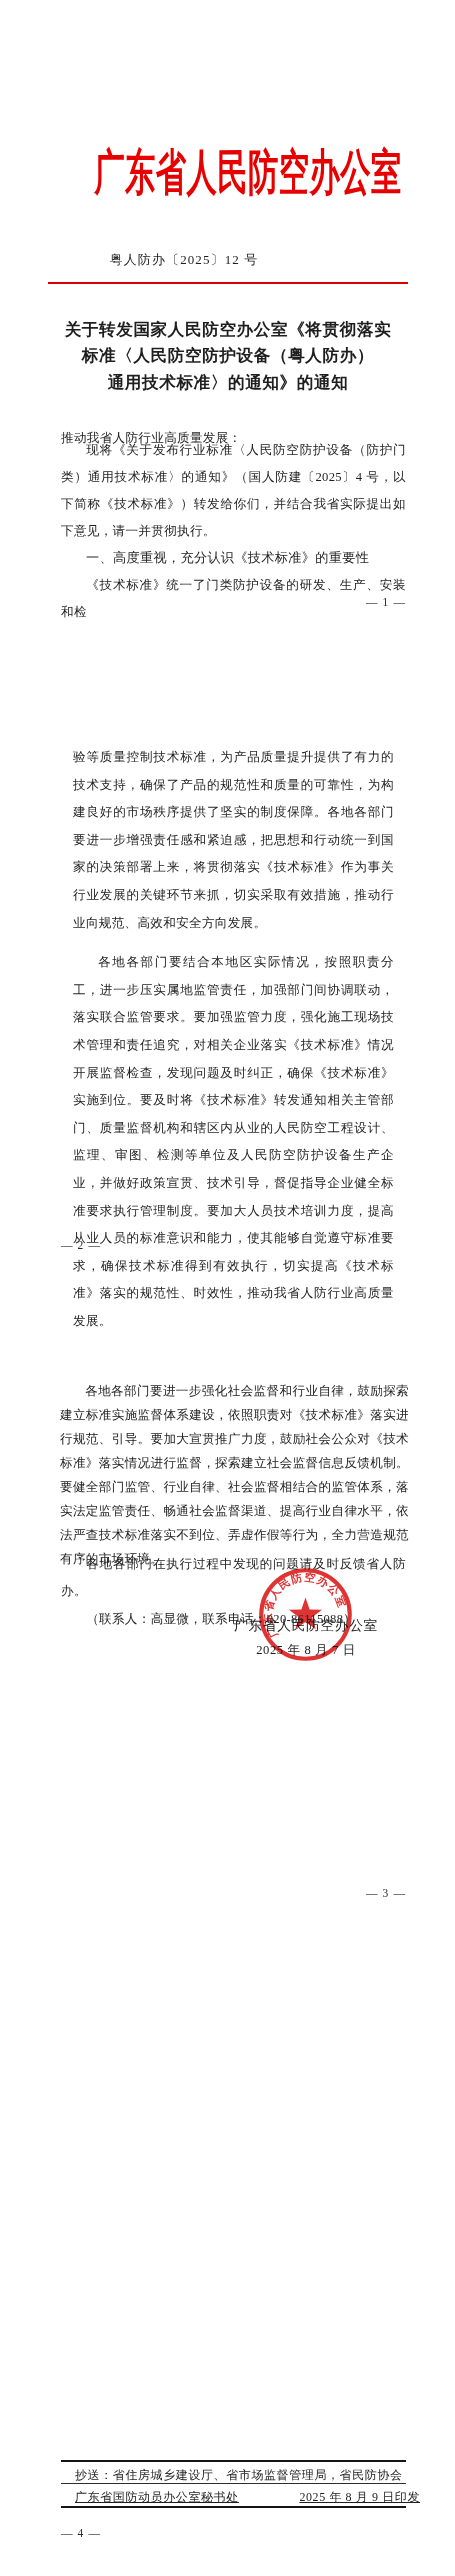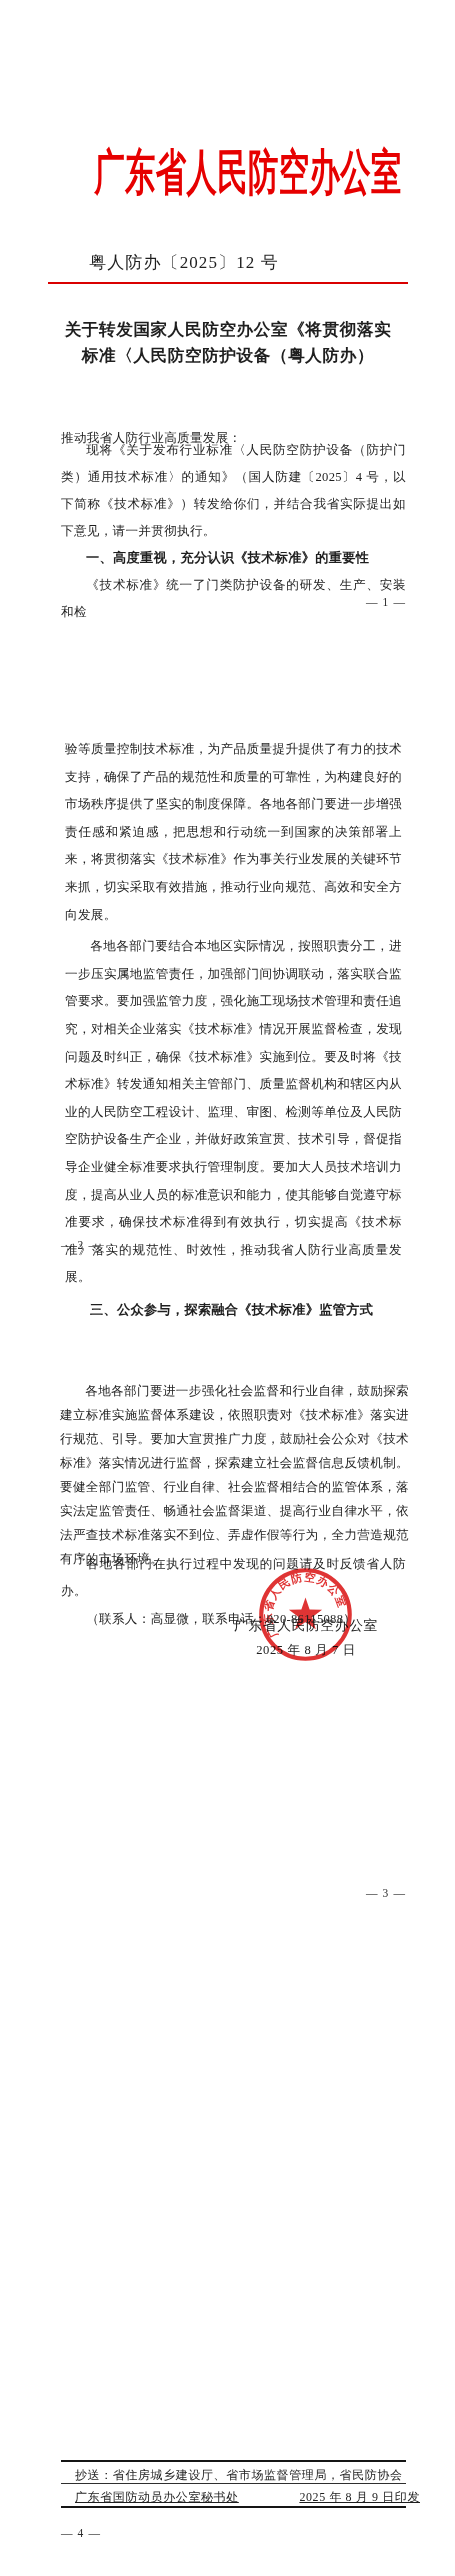--- a/index.html
+++ b/index.html
@@ -24,21 +24,21 @@
     font-size: 49px; line-height: 1.08;
     font-weight: bold;
     color: #e60000;
     transform: scaleX(0.62);
     transform-origin: 50% 50%;
     letter-spacing: 0.6px;
   }
   .doc-number {
     top: 251px; left: 0; width: 368px;
     text-align: center;
-    font-size: 17px; letter-spacing: 1.1px;
+    font-size: 13px; letter-spacing: 1.1px;
   }
   .red-rule {
     top: 282px; left: 48px; width: 360px; height: 2.3px;
     background: #d90000;
   }
   .doc-title {
     top: 317px; left: 27px; width: 402px;
     text-align: center;
     font-size: 16.6px; font-weight: bold; line-height: 26.4px;
     letter-spacing: 0.6px;
@@ -47,26 +47,26 @@
   
   .body-text {
     font-size: 12.6px; line-height: 27px;
     letter-spacing: 0.3px;
     text-align: justify;
   }
   .indent { text-indent: 2em; }
   .salutation { top: 425px; }
   .heading {
     font-family: "Liberation Sans", "DejaVu Sans", sans-serif;
-    font-size: 13.2px; font-weight: bold;
+    font-size: 13.2px; font-weight: normal;
     line-height: 27.6px;
     padding-left: 25px;
     letter-spacing: 0.3px;
   }
-  .flow p, .flow h2 { margin: 4px; }
+  .flow p, .flow h2 { margin: 12px; }
   .flow .body-text { line-height: 27.6px; }
 
   .page-num {
     font-size: 11.5px; letter-spacing: 1.1px; color: #2a2a2a;
   }
   .page-num.right { text-align: right; }
   .page-num.left { text-align: left; }
 
   
   .sig-org {
@@ -99,36 +99,36 @@
   <span class="org-title-inner">广东省人民防空办公室</span>
 </div>
 
 <div class="abs doc-number">粤人防办〔2025〕12 号</div>
 
 <div class="abs red-rule"></div>
 
 <div class="abs doc-title">
   <div>关于转发国家人民防空办公室《将贯彻落实</div>
   <div>标准〈人民防空防护设备（粤人防办）</div>
+  <div>通用技术标准〉的通知》的通知</div>
 </div>
 
 <div class="abs content-x body-text salutation">推动我省人防行业高质量发展：</div>
 
 <p class="abs content-x body-text indent" style="top:437px">现将《关于发布行业标准〈人民防空防护设备（防护门类）通用技术标准〉的通知》（国人防建〔2025〕4 号，以下简称《技术标准》）转发给你们，并结合我省实际提出如下意见，请一并贯彻执行。</p>
 
 <h2 class="abs content-x heading" style="top:544px">一、高度重视，充分认识《技术标准》的重要性</h2>
 
 <p class="abs content-x body-text indent" style="top:572px">《技术标准》统一了门类防护设备的研发、生产、安装和检</p>
 
 <div class="abs content-x page-num right" style="top:596px">— 1 —</div>
 
 <div class="abs content-x flow" style="top:732px">
   <p class="body-text">验等质量控制技术标准，为产品质量提升提供了有力的技术支持，确保了产品的规范性和质量的可靠性，为构建良好的市场秩序提供了坚实的制度保障。各地各部门要进一步增强责任感和紧迫感，把思想和行动统一到国家的决策部署上来，将贯彻落实《技术标准》作为事关行业发展的关键环节来抓，切实采取有效措施，推动行业向规范、高效和安全方向发展。</p>
   <p class="body-text indent">各地各部门要结合本地区实际情况，按照职责分工，进一步压实属地监管责任，加强部门间协调联动，落实联合监管要求。要加强监管力度，强化施工现场技术管理和责任追究，对相关企业落实《技术标准》情况开展监督检查，发现问题及时纠正，确保《技术标准》实施到位。要及时将《技术标准》转发通知相关主管部门、质量监督机构和辖区内从业的人民防空工程设计、监理、审图、检测等单位及人民防空防护设备生产企业，并做好政策宣贯、技术引导，督促指导企业健全标准要求执行管理制度。要加大人员技术培训力度，提高从业人员的标准意识和能力，使其能够自觉遵守标准要求，确保技术标准得到有效执行，切实提高《技术标准》落实的规范性、时效性，推动我省人防行业高质量发展。</p>
-  <h2 class="heading">三、公众参与，探索融合《技术标准》监管方式</h2>
 </div>
 
 <div class="abs content-x page-num left" style="top:1239px">— 2 —</div>
 
 <p class="abs body-text indent" style="top:1379px; left:60px; width:349px; line-height:24px">各地各部门要进一步强化社会监督和行业自律，鼓励探索建立标准实施监督体系建设，依照职责对《技术标准》落实进行规范、引导。要加大宣贯推广力度，鼓励社会公众对《技术标准》落实情况进行监督，探索建立社会监督信息反馈机制。要健全部门监管、行业自律、社会监督相结合的监管体系，落实法定监管责任、畅通社会监督渠道、提高行业自律水平，依法严查技术标准落实不到位、弄虚作假等行为，全力营造规范有序的市场环境。</p>
 
 <p class="abs content-x body-text indent" style="top:1551px">各地各部门在执行过程中发现的问题请及时反馈省人防办。</p>
 
 <div class="abs sig-org">广东省人民防空办公室</div>
 <div class="abs sig-date">2025 年 8 月 7 日</div>

